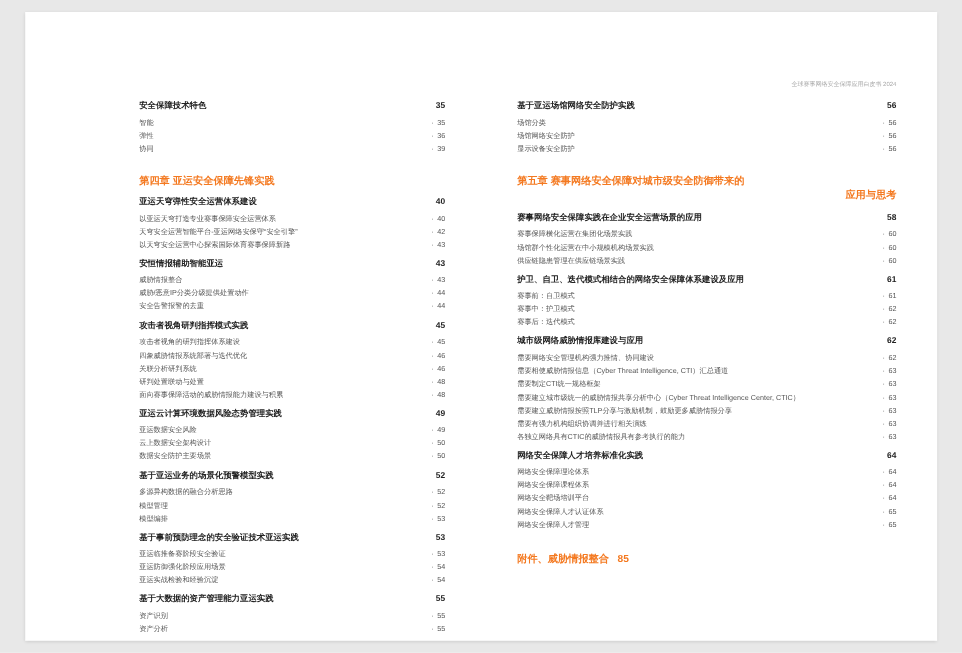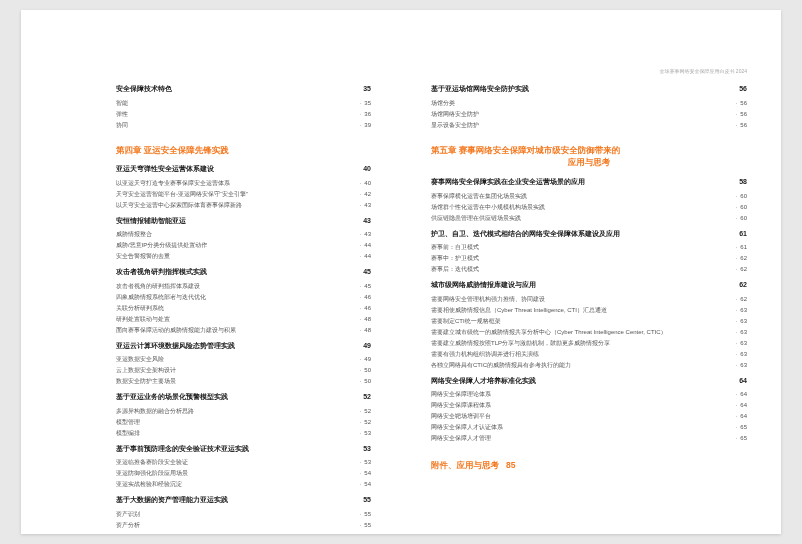--- a/index.html
+++ b/index.html
@@ -272,21 +272,21 @@
         <span class="pn">56</span>
       </div>
     <div class="sub">
         <span class="t">显示设备安全防护</span>
         <span class="pn">·</span>
         <span class="pn">56</span>
       </div>
 
     <div class="chapter">
       <div>第五章  赛事网络安全保障对城市级安全防御带来的</div>
-      <div style="text-align:center">应用与思考</div>
+      <div style="text-align:right">应用与思考</div>
     </div>
 
     <div class="sec">
       <span>赛事网络安全保障实践在企业安全运营场景的应用</span>
       <span class="pn">58</span>
     </div>
     <div class="sub">
         <span class="t">赛事保障横化运营在集团化场景实践</span>
         <span class="pn">·</span>
         <span class="pn">60</span>
@@ -386,19 +386,19 @@
         <span class="pn">·</span>
         <span class="pn">65</span>
       </div>
     <div class="sub">
         <span class="t">网络安全保障人才管理</span>
         <span class="pn">·</span>
         <span class="pn">65</span>
       </div>
 
     <div class="appendix">
-      <span>附件、应用与思考</span>&nbsp;&nbsp;&nbsp;<span>85</span>
+      <span>附件、威胁情报整合</span>&nbsp;&nbsp;&nbsp;<span>85</span>
     </div>
 
     <div class="page-num">05</div>
   </div>
 
 </div>
 
 </body></html>

